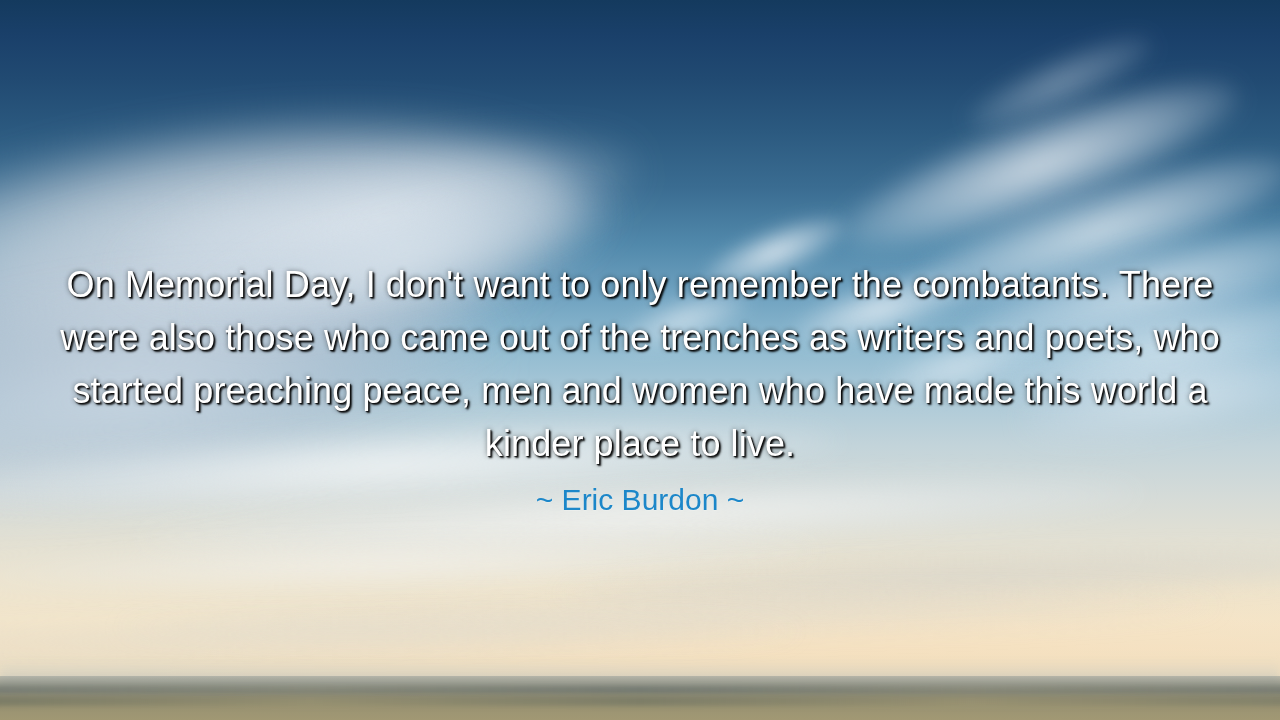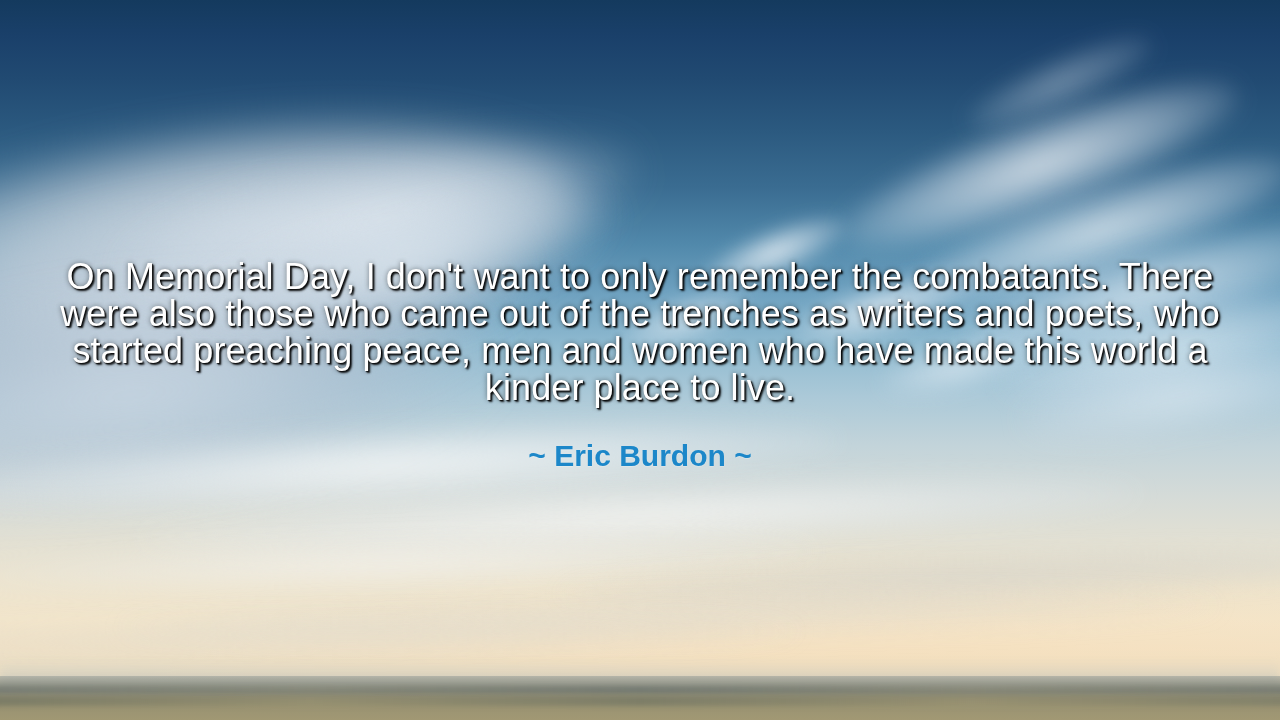--- a/index.html
+++ b/index.html
@@ -323,37 +323,37 @@
     left: 0; right: 0;
     top: 258px;
     text-align: center;
     padding: 0 56px;
   }
 
   .quote {
     margin: 0;
     color: #ffffff;
     font-size: 36px;
-    line-height: 37px;
+    line-height: 53px;
     font-weight: 400;
     letter-spacing: 0.1px;
     text-shadow:
       2px 2px 2px rgba(0,0,0,0.85),
       1px 1px 1px rgba(0,0,0,0.75),
       0 0 5px rgba(0,0,0,0.45);
     max-width: 1180px;
     margin-left: auto;
     margin-right: auto;
   }
 
   .attribution {
-    margin: 32px 0 0 0;
+    margin: 12px 0 0 0;
     font-size: 30px;
     line-height: 36px;
-    font-weight: 700;
+    font-weight: 400;
     color: #1c87c9;
     text-shadow: 0 1px 1px rgba(255,255,255,0.25);
   }
 </style>
 </head>
 <body>
 
 <div class="stage">
 
   <div class="sky"></div>

